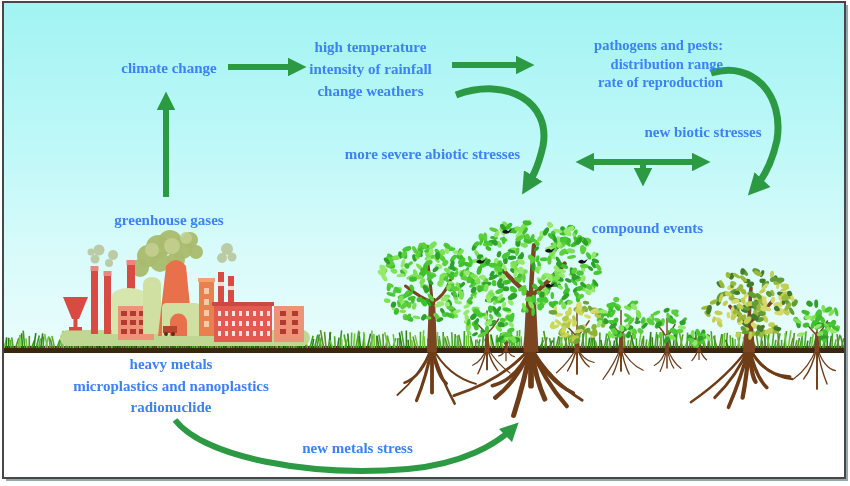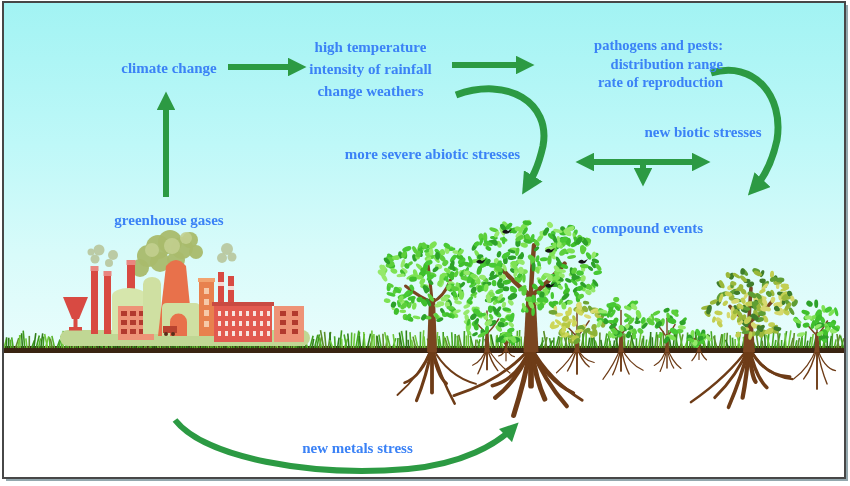--- a/index.html
+++ b/index.html
@@ -1493,17 +1493,22 @@
     <div>pathogens and pests:</div>
     <div>distribution range</div>
     <div>rate of reproduction</div>
   </div>
 
   <div class="lbl" style="left:330px;top:124px;width:205px;margin-top:20px;">more severe abiotic stresses</div>
   <div class="lbl" style="left:628px;top:122px;width:150px;">new biotic stresses</div>
   <div class="lbl" style="left:575px;top:190px;width:145px;margin-top:28px;">compound events</div>
   <div class="lbl" style="left:95px;top:210px;width:148px;">greenhouse gases</div>
 
+  <div class="lbl" style="left:45px;top:354px;width:252px;line-height:21.5px;">
+    <div>heavy metals</div>
+    <div>microplastics and nanoplastics</div>
+    <div>radionuclide</div>
+  </div>
 
   <div class="lbl" style="left:280px;top:438px;width:155px;">new metals stress</div>
 
   <div id="frame"></div>
 </div>
 
 </body></html>

